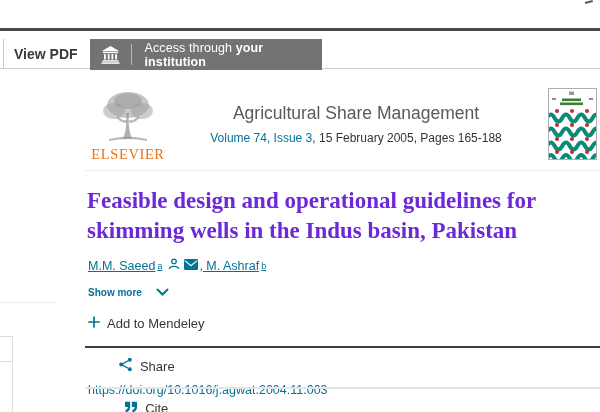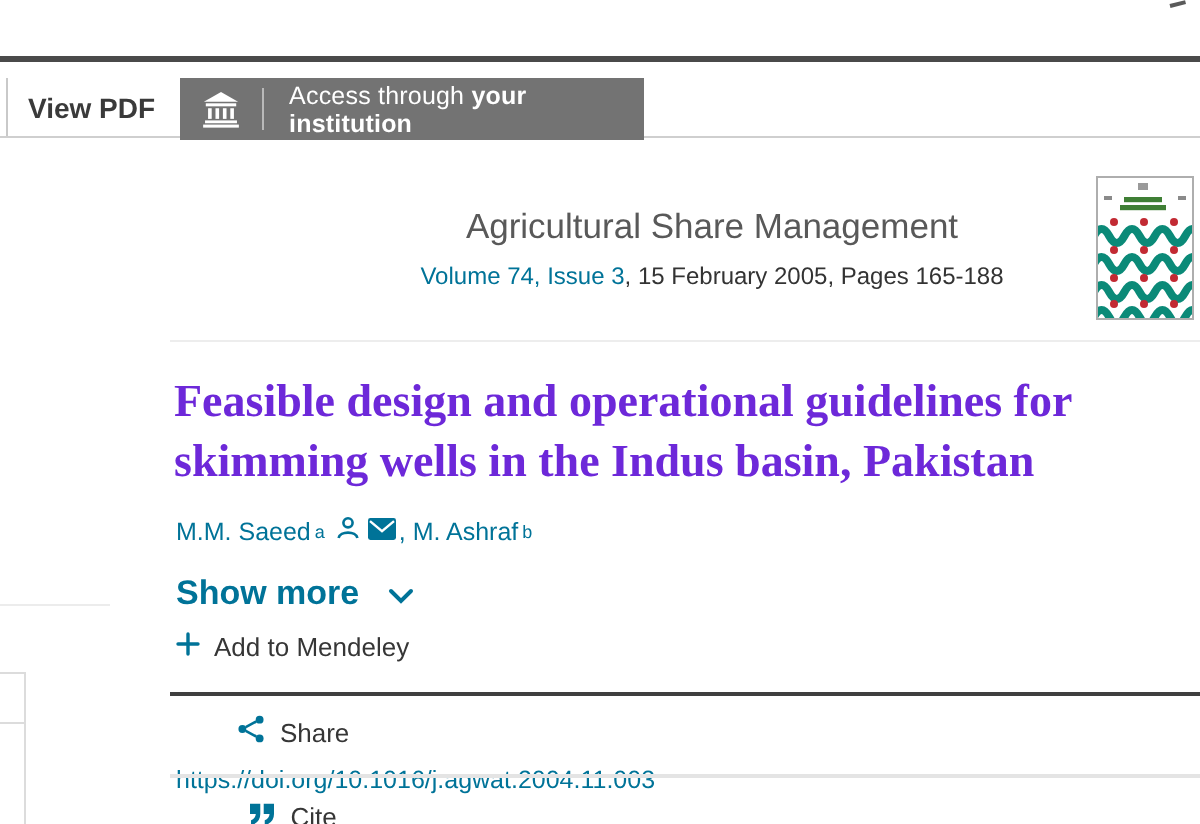--- a/index.html
+++ b/index.html
@@ -36,25 +36,25 @@
   .jissue { margin-top:7px; font-size:12px; color:#333; }
   .jissue .ilink { color:#007398; cursor:pointer; }
   .cover { position:absolute; left:548px; top:88px; width:49px; height:72px; background:#fff;
     border:1px solid #aeaeae; cursor:pointer; }
   .banner-divider { position:absolute; left:85px; top:170px; width:515px; height:1px; background:#ededed; }
 
   
   .atitle { position:absolute; left:87px; top:186px; width:500px;
     font-family:"Liberation Serif", serif; font-size:23px; line-height:30px; color:#6d28d9; }
   .authors { position:absolute; left:88px; top:258px; font-size:12.5px; color:#007398;
-    display:flex; align-items:center; }
+    display:flex; align-items:center;text-decoration:underline; }
   .authors sup { font-size:9px; margin-left:2px; }
   .authors .a-icons { display:inline-flex; align-items:center; gap:4px; margin:0 1px 0 6px; }
   .authors .auth { cursor:pointer; }
-  .show-more { position:absolute; left:88px; top:287px; font-size:17px; font-weight:700; color:#007398;
+  .show-more { position:absolute; left:88px; top:287px; font-size:10px; font-weight:700; color:#007398;
     display:flex; align-items:center; gap:14px; cursor:pointer; }
   .left-faint-line { position:absolute; left:0; top:302px; width:55px; height:1px; background:#ececec; }
 
   .actions { position:absolute; left:88px; top:316px; display:flex; align-items:center; gap:26px;
     font-size:13px; color:#363636;flex-direction:column; }
   .action { display:flex; align-items:center; gap:7px; cursor:pointer; }
 
   .dark-divider { position:absolute; left:85px; top:346px; width:515px; height:2px; background:#3f3f3f; }
   .doi-row { position:absolute; left:88px; top:356px; width:510px; display:flex;
     justify-content:space-between; font-size:12.5px; color:#007398; }
@@ -90,20 +90,36 @@
           <rect fill="#fff" x="1.6" y="16" width="16.8" height="1.5"></rect>
           <rect fill="#fff" x="0.6" y="18.2" width="18.8" height="1.6"></rect>
         </svg>
       </span>
       <span class="btn-divider"></span>
       <span class="btn-text"><span>Access through </span><b>your institution</b></span>
     </div>
 
   </div>
 
+  <div class="publisher">
+    <span>
+      <svg width="58" height="56" viewBox="0 0 58 56">
+        <g fill="#9b9b9b">
+          <ellipse cx="29" cy="16" rx="21" ry="13" opacity=".55"></ellipse>
+          <ellipse cx="15" cy="22" rx="11" ry="8" opacity=".5"></ellipse>
+          <ellipse cx="43" cy="22" rx="11" ry="8" opacity=".5"></ellipse>
+          <ellipse cx="29" cy="12" rx="14" ry="8" opacity=".6"></ellipse>
+          <path d="M27 24 c1 10 0 18 -3 26 h9 c-3-8 -4-16 -3-26 z" opacity=".8"></path>
+          <path d="M18 28 q6 6 10 4 M40 28 q-6 6 -10 4" stroke="#9b9b9b" stroke-width="2.4" fill="none" opacity=".7"></path>
+          <path d="M10 50 q19 -5 38 0 l0 2 q-19 -4 -38 0 z" opacity=".7"></path>
+        </g>
+      </svg>
+    </span>
+    <div class="wordmark">ELSEVIER</div>
+  </div>
 
   <div class="jhead">
     <div class="jname">Agricultural Share Management</div>
     <div class="jissue"><span class="ilink">Volume 74, Issue 3</span><span>, 15 February 2005, Pages 165-188</span></div>
   </div>
 
   <div class="cover">
     <svg width="47" height="70" viewBox="0 0 47 70">
       <rect x="0" y="0" width="47" height="70" fill="#fff"></rect>
       <rect x="20" y="2.5" width="5" height="3.5" fill="#9a9a9a"></rect>

